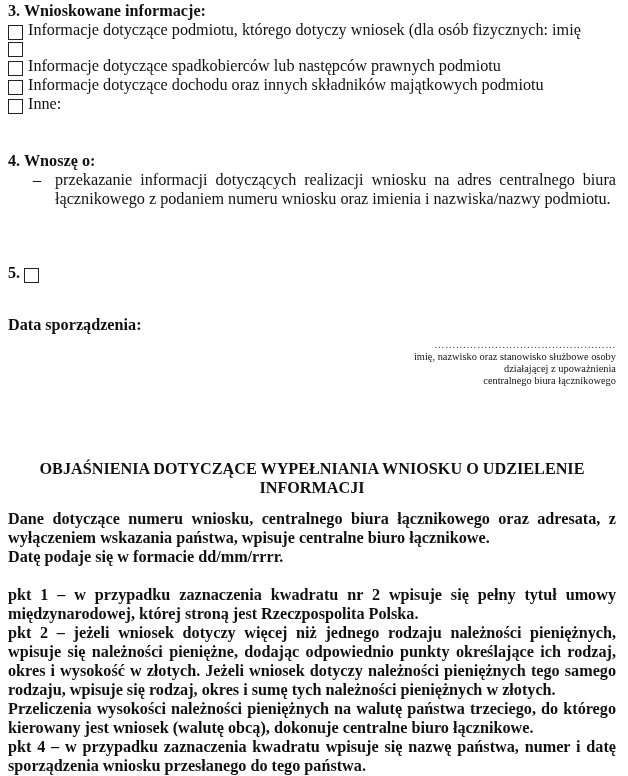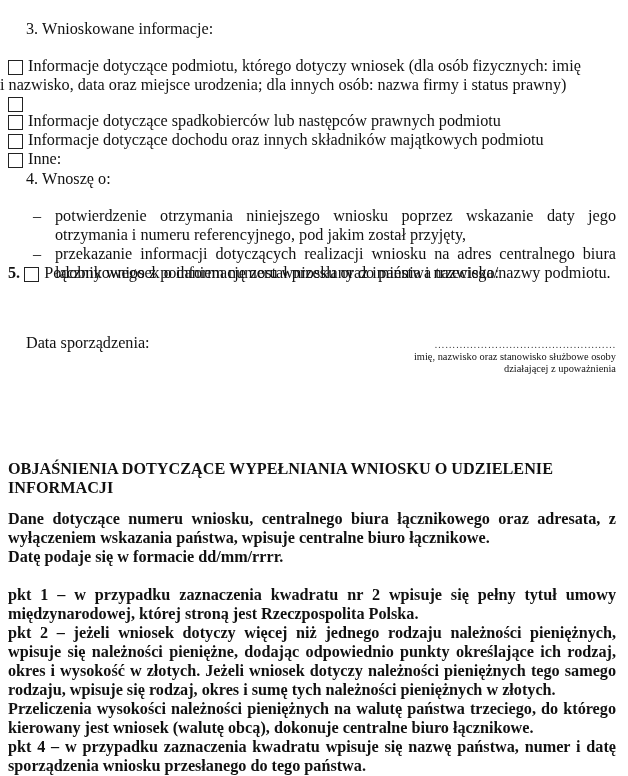--- a/index.html
+++ b/index.html
@@ -17,27 +17,27 @@
       font-size: 16.2px;
       line-height: 19px;
     }
     .page {
       position: absolute;
       left: 8px;
       top: 0;
       width: 608px;
     }
     .section-title {
-      font-weight: normal;
-      margin: 18px;
+      font-weight: bold;
+      margin: 0;
       white-space: nowrap;
     }
     .cb-line {
       display: flex;
-      align-items: center;
+      align-items: flex-end;
       white-space: nowrap;
     }
     .checkbox {
       display: inline-block;
       width: 15px;
       height: 15px;
       border: 1.3px solid #222;
       box-sizing: border-box;
       margin-right: 5px;
       margin-top: 2px;
@@ -76,21 +76,21 @@
     .bullets li .dash {
       position: absolute;
       left: 25px;
       top: 0;
     }
     .heading {
       position: absolute;
       top: 460px;
       left: 0;
       width: 608px;
-      text-align: left;
+      text-align: center;
       font-weight: bold;
       font-size: 16.2px;
       line-height: 19px;
     }
     .expl {
       position: absolute;
       top: 510px;
       left: 0;
       width: 608px;
     }
@@ -108,23 +108,20 @@
 
 <div class="page">
 
   <div class="sec3">
     <p class="section-title">3. Wnioskowane informacje:</p>
 
     <div class="cb-line">
       <span class="checkbox"></span>
       <span>Informacje dotyczące podmiotu, którego dotyczy wniosek (dla osób fizycznych: imię</span>
     </div>
-    <div class="cb-line" style="margin-left:-8px;">
-      <span>i nazwisko, data oraz miejsce urodzenia; dla innych osób: nazwa firmy i status prawny)</span>
-    </div>
 
     <div class="cb-line">
       <span class="checkbox"></span>
     </div>
 
     <div class="cb-line">
       <span class="checkbox"></span>
       <span>Informacje dotyczące spadkobierców lub następców prawnych podmiotu</span>
     </div>
 
@@ -137,41 +134,40 @@
       <span class="checkbox"></span>
       <span>Inne:</span>
     </div>
   </div>
 
   <div class="sec4">
     <p class="section-title">4. Wnoszę o:</p>
     <ul class="bullets">
       <li>
         <span class="dash">–</span>
-        <span>potwierdzenie otrzymania niniejszego wniosku poprzez wskazanie daty jego otrzymania i numeru referencyjnego, pod jakim został przyjęty,</span>
       </li>
       <li>
         <span class="dash">–</span>
         <span>przekazanie informacji dotyczących realizacji wniosku na adres centralnego biura łącznikowego z podaniem numeru wniosku oraz imienia i nazwiska/nazwy podmiotu.</span>
       </li>
     </ul>
   </div>
 
   <div class="sec5 cb-line">
     <span class="num-bold">5.</span>
     <span class="checkbox"></span>
-    <span>Podobny wniosek o informację został przesłany do państwa trzeciego:</span>
   </div>
 
   <div class="date-label section-title">Data sporządzenia:</div>
 
   <div class="signature">
     <div class="dots">……………………………………………</div>
     <div>imię, nazwisko oraz stanowisko służbowe osoby</div>
     <div>działającej z upoważnienia</div>
+    <div>centralnego biura łącznikowego</div>
   </div>
 
   <div class="heading">
     <div>OBJAŚNIENIA DOTYCZĄCE WYPEŁNIANIA WNIOSKU O UDZIELENIE</div>
     <div>INFORMACJI</div>
   </div>
 
   <div class="expl">
     <p>Dane dotyczące numeru wniosku, centralnego biura łącznikowego oraz adresata, z wyłączeniem wskazania państwa, wpisuje centralne biuro łącznikowe.</p>
     <p>Datę podaje się w formacie dd/mm/rrrr.</p>

